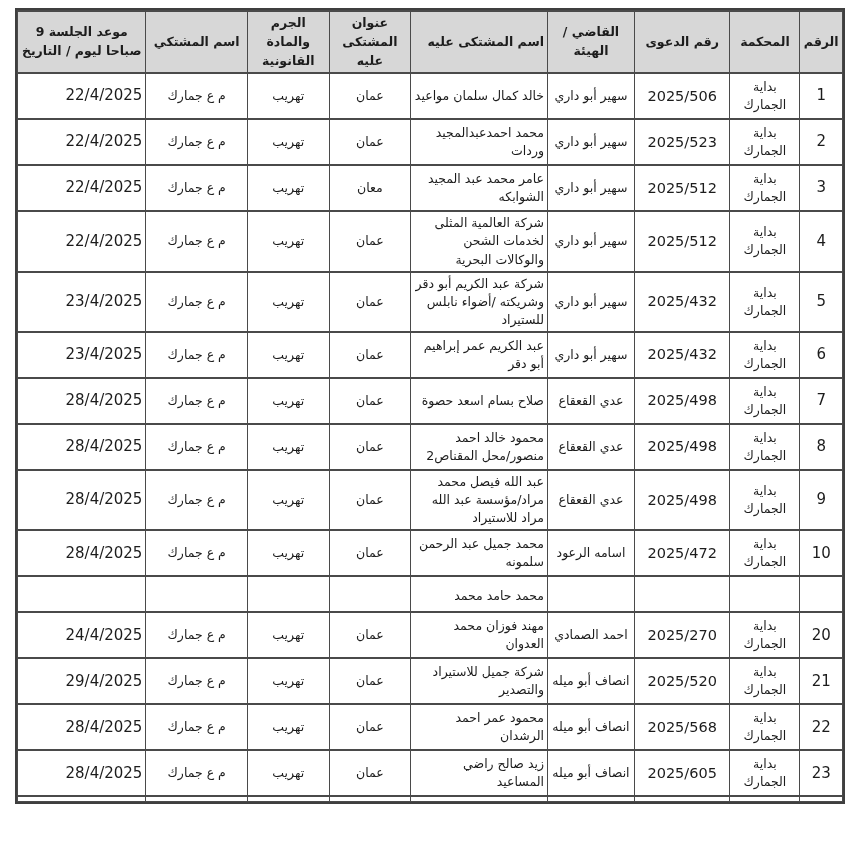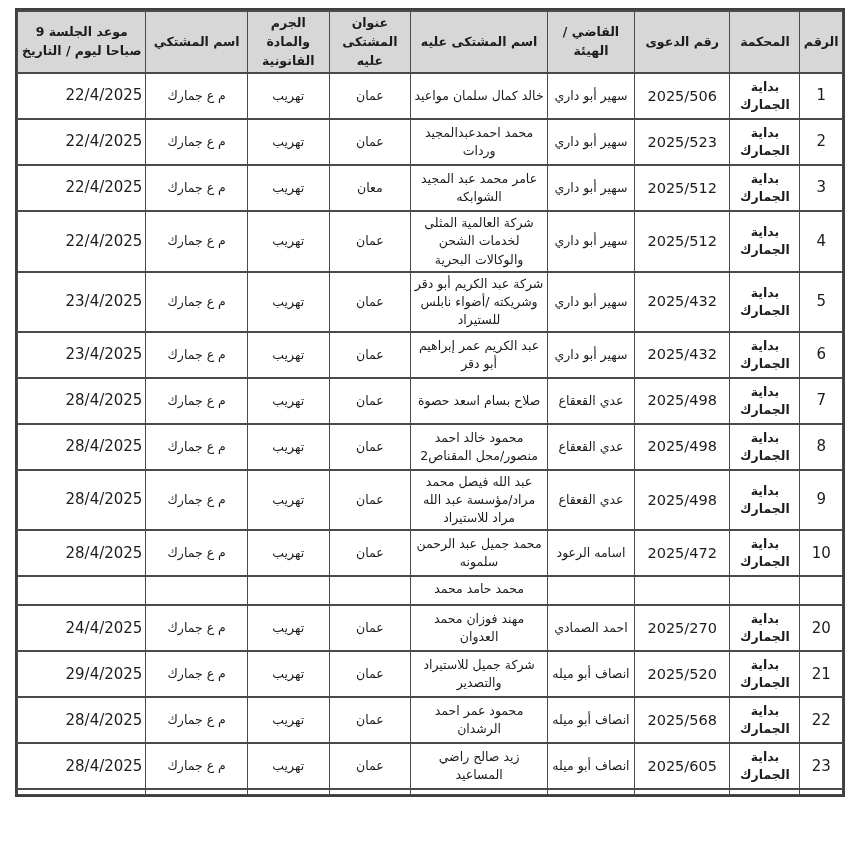--- a/index.html
+++ b/index.html
@@ -23,31 +23,31 @@
     padding:2px 3px;line-height:1.45;overflow:hidden;
   }
   th{
     background:#d7d7d7;font-size:12.5px;font-weight:bold;
     height:52px;line-height:1.5;
   }
   td{font-size:12.5px;height:40px;background:#ffffff;}
   .col-num{width:4.7%;}
   td.col-num{font-size:15px;}
   .col-court{width:8.3%;}
-  td.col-court{font-weight:bold;font-size:12.5px;margin-top:47px;}
+  td.col-court{font-weight:normal;font-size:12.5px;margin-top:47px;}
   .col-case_no{width:11.6%;}
   td.col-case_no{font-weight:normal;font-size:14.5px;}
   .col-judge{width:10.5%;}
-  .col-defendant{width:17%;}
+  .col-defendant{width:17%;text-align:right;}
   .col-address{width:9.8%;}
   .col-crime{width:9.8%;}
   .col-complainant{width:12.4%;margin-left:8px;}
   .col-date{width:15.9%;}
   td.col-date{font-size:15px;text-align:right;}
-  tr.row-cut td{height:22px;vertical-align:top;padding-top:3px;}
+  tr.row-cut td{height:22px;vertical-align:top;padding-top:10px;}
   tr.row-sliver td{height:4px;padding:0;font-size:2px;line-height:0;}
 </style>
 </head>
 <body>
 
 <div class="sheet">
   <div class="table-wrap">
 
     <table>
       <thead>

